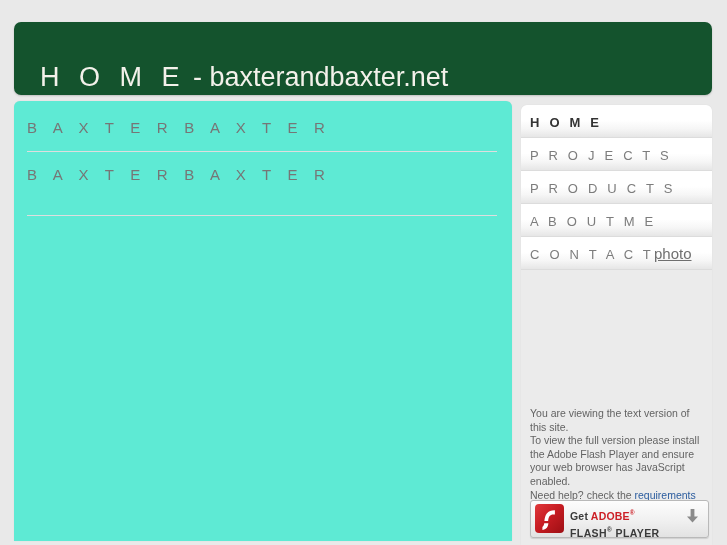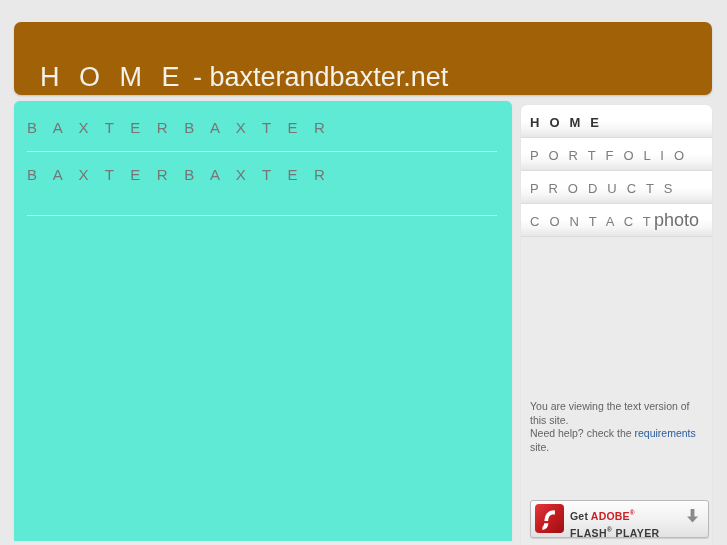--- a/index.html
+++ b/index.html
@@ -26,21 +26,21 @@
     background-size: 7px 7px, 9px 9px;
   }
 
   
   #header-bar {
     position: absolute;
     left: 14px;
     top: 22px;
     width: 698px;
     height: 73px;
-    background: #a16207;
+    background: #14532d;
     border-radius: 7px;
     box-shadow: 0 1px 2px rgba(0,0,0,0.18);
   }
   #header-title {
     position: absolute;
     left: 26px;
     top: 40px;
     font-size: 27px;
     color: #f3f1ea;
     white-space: nowrap;
@@ -111,29 +111,30 @@
     box-sizing: border-box;
     white-space: nowrap;
     cursor: pointer;
   }
   .nav-item.active {
     color: #333333;
     font-weight: bold;
   }
   .nav-item .suffix {
     letter-spacing: 0px;
-    font-size: 18px;
+    font-size: 15px;
     color: #6f6f6f;
+    text-decoration: underline;
   }
 
   
   #info-block {
     position: absolute;
     left: 0;
-    top: 285px;
+    top: 292px;
     width: 191px;
     padding: 10px 12px 16px 9px;
     box-sizing: border-box;
     font-size: 10.5px;
     line-height: 13.6px;
     color: #636363;
   }
   #info-block p {
     margin: 0;
   }
@@ -214,31 +215,35 @@
   <div class="content-line" id="content-line-1">B A X T E R B A X T E R</div>
   <div class="content-divider" id="content-divider-1"></div>
 </div>
 
 <div id="sidebar">
 
   <div class="nav-item active">
     <span>H O M E</span><span class="suffix"></span>
   </div>
   <div class="nav-item">
-    <span>P O R T F O L I O</span><span class="suffix"></span>
+    <span>P R O J E C T S</span><span class="suffix"></span>
   </div>
   <div class="nav-item">
     <span>P R O D U C T S</span><span class="suffix"></span>
+  </div>
+  <div class="nav-item">
+    <span>A B O U T M E</span><span class="suffix"></span>
   </div>
   <div class="nav-item">
     <span>C O N T A C T</span><span class="suffix">photo</span>
   </div>
 
   <div id="info-block">
     <p>You are viewing the text version of this site.</p>
+    <p>To view the full version please install the Adobe Flash Player and ensure your web browser has JavaScript enabled.</p>
     <p><span>Need help? check the </span><span id="requirements-link">requirements</span><span> site.</span></p>
   </div>
 
   <div id="flash-badge">
     <div id="flash-logo">
       <svg width="29" height="29" viewBox="0 0 29 29">
         <path d="M19.5 6.2 C16.2 6.2 13.6 7.2 11.8 9.6 C10.3 11.6 9.6 14.2 9.4 17.1 L13.1 17.1 C13.3 14.8 13.8 13.1 14.6 12.0 C15.4 10.9 16.6 10.4 18.3 10.4 L19.9 10.4 L19.9 6.3 Z" fill="#ffffff"></path>
         <path d="M9.2 19.2 C9.0 21.0 8.4 22.2 7.4 22.9 L7.4 26.0 C10.0 25.6 11.8 24.3 12.7 22.2 C13.1 21.3 13.3 20.3 13.4 19.2 Z" fill="#ffffff"></path>
       </svg>
     </div>

